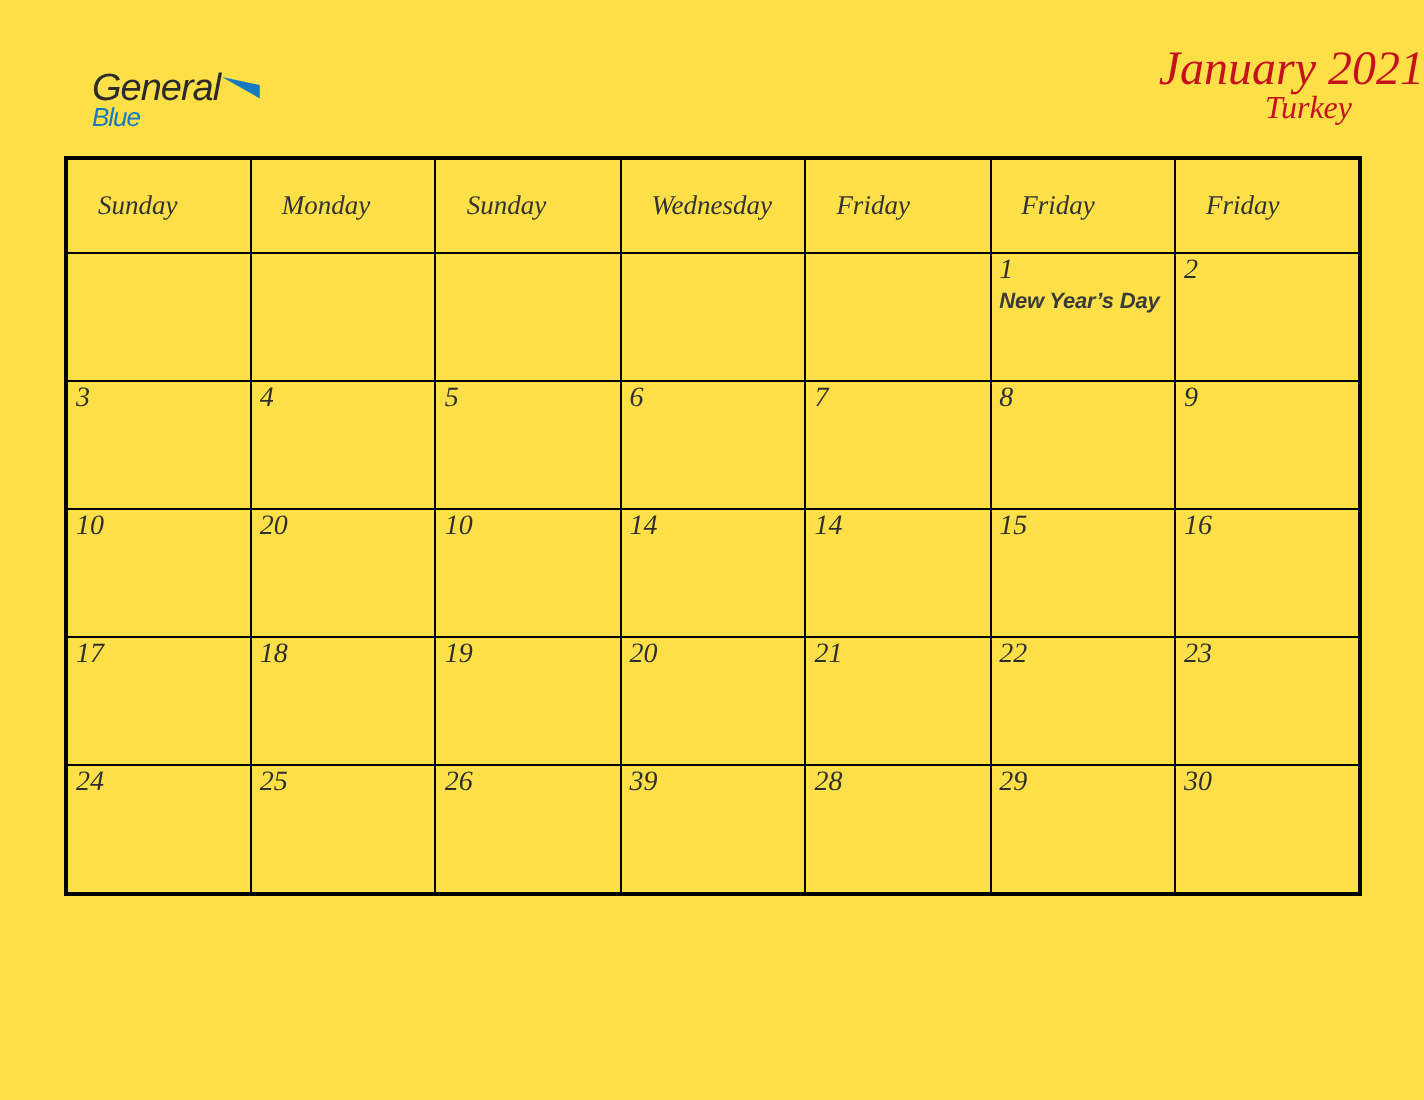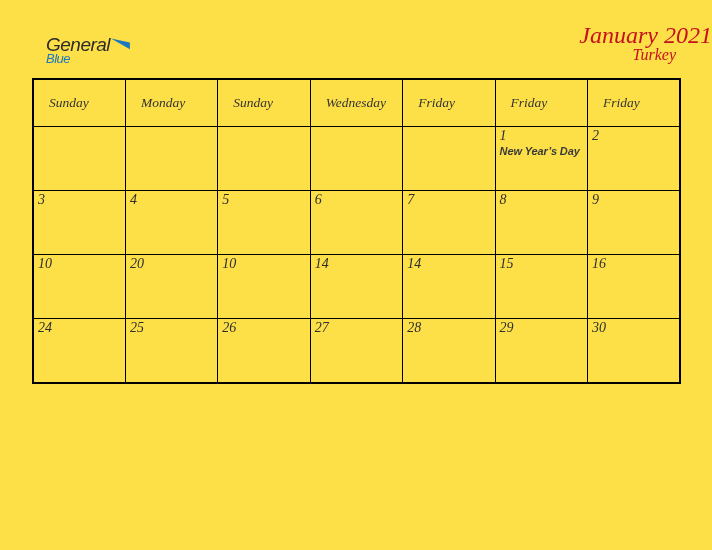--- a/index.html
+++ b/index.html
@@ -178,30 +178,53 @@
           </td>
         <td>
             <span class="date-number">15</span>
           </td>
         <td>
             <span class="date-number">16</span>
           </td>
       </tr>
       <tr>
         <td>
+            <span class="date-number">17</span>
+          </td>
+        <td>
+            <span class="date-number">18</span>
+          </td>
+        <td>
+            <span class="date-number">19</span>
+          </td>
+        <td>
+            <span class="date-number">20</span>
+          </td>
+        <td>
+            <span class="date-number">21</span>
+          </td>
+        <td>
+            <span class="date-number">22</span>
+          </td>
+        <td>
+            <span class="date-number">23</span>
+          </td>
+      </tr>
+      <tr>
+        <td>
             <span class="date-number">24</span>
           </td>
         <td>
             <span class="date-number">25</span>
           </td>
         <td>
             <span class="date-number">26</span>
           </td>
         <td>
-            <span class="date-number">27</span>
+            <span class="date-number">39</span>
           </td>
         <td>
             <span class="date-number">28</span>
           </td>
         <td>
             <span class="date-number">29</span>
           </td>
         <td>
             <span class="date-number">30</span>
           </td>

